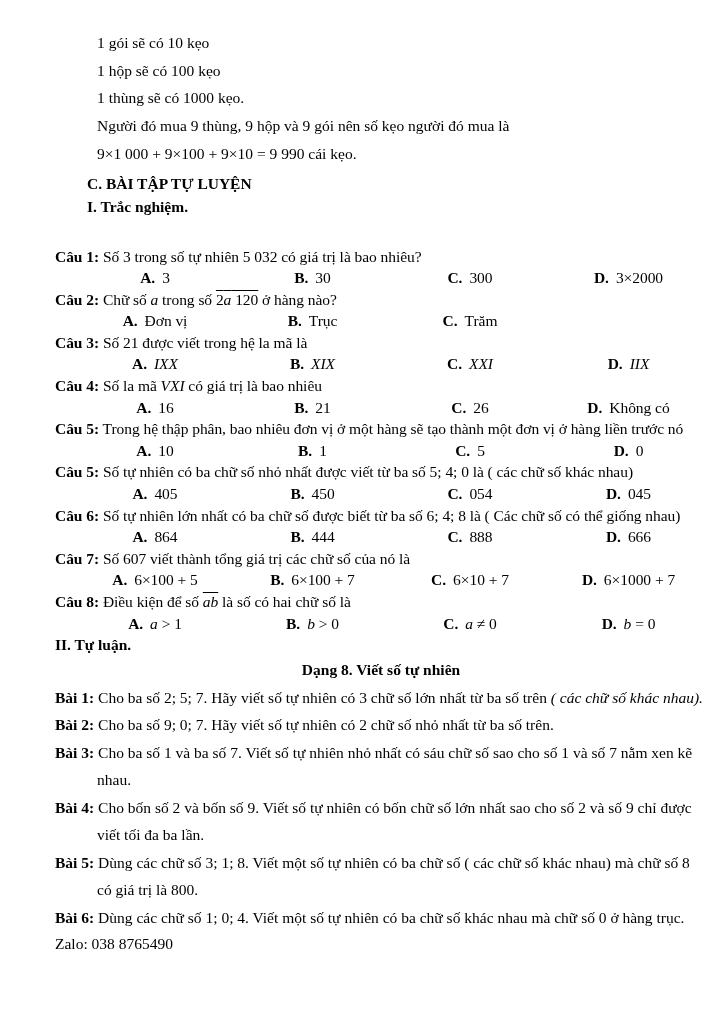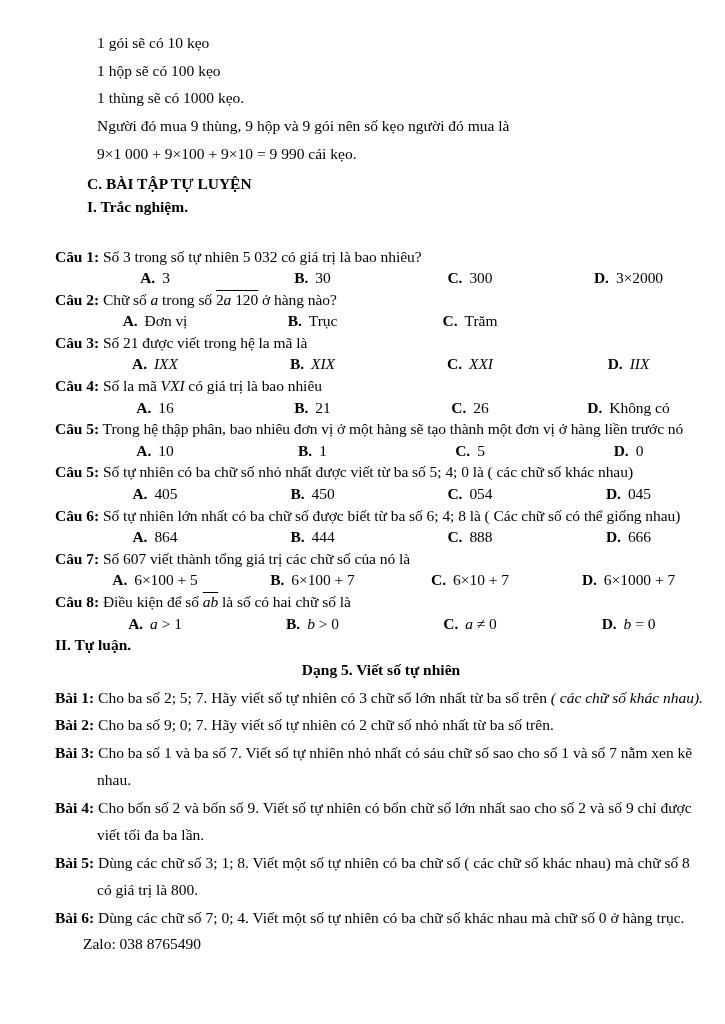--- a/index.html
+++ b/index.html
@@ -29,21 +29,21 @@
     text-align: center;
   }
   .opt .letter { font-weight: bold; margin-right: 7px; }
 
   .sec2 { line-height: 22px; font-weight: bold; }
 
   .essay { line-height: 27.5px; }
   .dang { text-align: center; font-weight: bold; }
   .exline { padding-left: 42px; text-indent: -42px; }
 
-  .footer { line-height: 22px; margin-top: 2px; margin-left: 28px; }
+  .footer { line-height: 22px; margin-top: 2px; }
 
   .it { font-style: italic; }
   .ov { text-decoration: overline; }
 </style>
 </head>
 <body>
 
 <div class="page">
 
   <div class="intro">
@@ -204,21 +204,21 @@
   <div class="opt"><span class="letter">C.</span><span class="oval"><span class="it">a</span><span> ≠ 0</span></span></div>
 
   <div class="opt"><span class="letter">D.</span><span class="oval"><span class="it">b</span><span> = 0</span></span></div>
 </div>
   </div>
 </div>
 
   <div class="sec2">II. Tự luận.</div>
 
   <div class="essay">
-    <div class="dang">Dạng 5. Viết số tự nhiên</div>
+    <div class="dang">Dạng 8. Viết số tự nhiên</div>
     <div>
   <div class="exline">
     <span class="lbl">Bài 1:</span>
     <span class="extext"><span>Cho ba số 2; 5; 7. Hãy viết số tự nhiên có 3 chữ số lớn nhất từ ba số trên </span><span class="it">( các chữ số khác nhau).</span></span>
   </div>
 
   <div class="exline">
     <span class="lbl">Bài 2:</span>
     <span class="extext">Cho ba số 9; 0; 7. Hãy viết số tự nhiên có 2 chữ số nhỏ nhất từ ba số trên.</span>
   </div>
@@ -233,20 +233,20 @@
     <span class="extext">Cho bốn số 2 và bốn số 9. Viết số tự nhiên có bốn chữ số lớn nhất sao cho số 2 và số 9 chỉ được viết tối đa ba lần.</span>
   </div>
 
   <div class="exline">
     <span class="lbl">Bài 5:</span>
     <span class="extext">Dùng các chữ số 3; 1; 8. Viết một số tự nhiên có ba chữ số ( các chữ số khác nhau) mà chữ số 8 có giá trị là 800.</span>
   </div>
 
   <div class="exline">
     <span class="lbl">Bài 6:</span>
-    <span class="extext">Dùng các chữ số 7; 0; 4. Viết một số tự nhiên có ba chữ số khác nhau mà chữ số 0 ở hàng trục.</span>
+    <span class="extext">Dùng các chữ số 1; 0; 4. Viết một số tự nhiên có ba chữ số khác nhau mà chữ số 0 ở hàng trục.</span>
   </div>
 </div>
   </div>
 
   <div class="footer">Zalo: 038 8765490</div>
 
 </div>
 
 </body></html>

